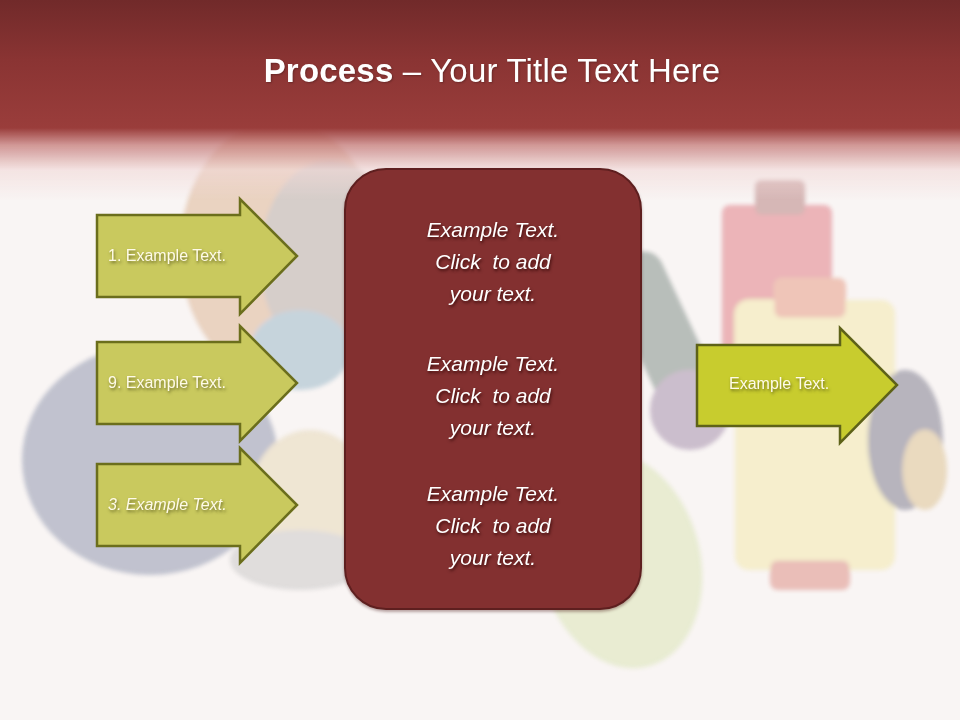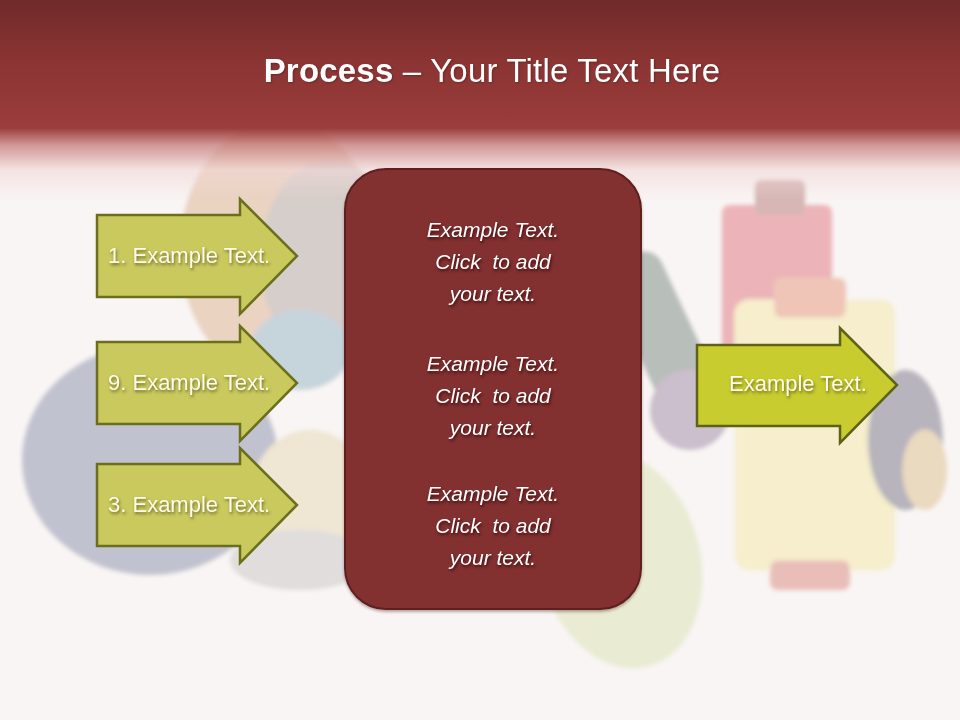--- a/index.html
+++ b/index.html
@@ -18,21 +18,21 @@
   }
   .title {
     position: absolute; left: 0; top: 52px; width: 984px; text-align: center;
     color: #ffffff; font-size: 33px; letter-spacing: 0.2px;
     text-shadow: 1px 1px 2px rgba(0,0,0,0.25);
   }
   .title .bold { font-weight: bold; }
   .arrow { position: absolute; }
   .arrow svg { position: absolute; left: 0; top: 0; overflow: visible; }
   .arrow-label {
-    position: absolute; color: #fffbe8; font-size: 22px; white-space: nowrap;
+    position: absolute; color: #fffbe8; font-size: 16px; white-space: nowrap;
     text-shadow: 1px 2px 3px rgba(70,70,20,0.7);
     transform: translateY(-50%);
   }
   .center-box {
     position: absolute; left: 344px; top: 168px; width: 294px; height: 438px;
     background: #833030; border: 2px solid #5e1f1f; border-radius: 42px;
     box-shadow: 0 2px 3px rgba(60,10,10,0.35);
   }
   .center-block {
     position: absolute; left: 0; width: 294px; text-align: center;
@@ -94,21 +94,21 @@
     <span class="arrow-label" style="left:12px; top:58px;">1. Example Text.</span>
   </div>
 
   <div class="arrow" style="left:96px; top:325px; width:202px; height:118px;">
     <svg width="202" height="118">
       <polygon points="1,17 144,17 144,1 201,58 144,116 144,99 1,99" fill="#c9c95e" stroke="#6b6e1c" stroke-width="2.5" stroke-linejoin="miter"></polygon>
     </svg>
     <span class="arrow-label" style="left:12px; top:58px;">9. Example Text.</span>
   </div>
 
-  <div class="arrow" style="left:96px; top:447px; width:202px; height:118px;">
+  <div class="arrow" style="left:96px; top:447px; width:202px; height:118px;font-style:italic;">
     <svg width="202" height="118">
       <polygon points="1,17 144,17 144,1 201,58 144,116 144,99 1,99" fill="#c9c95e" stroke="#6b6e1c" stroke-width="2.5" stroke-linejoin="miter"></polygon>
     </svg>
     <span class="arrow-label" style="left:12px; top:58px;">3. Example Text.</span>
   </div>
 
   <div class="center-box">
     <div class="center-block" style="top:44px;">
       <div>Example Text.</div>
       <div>Click  to add</div>

